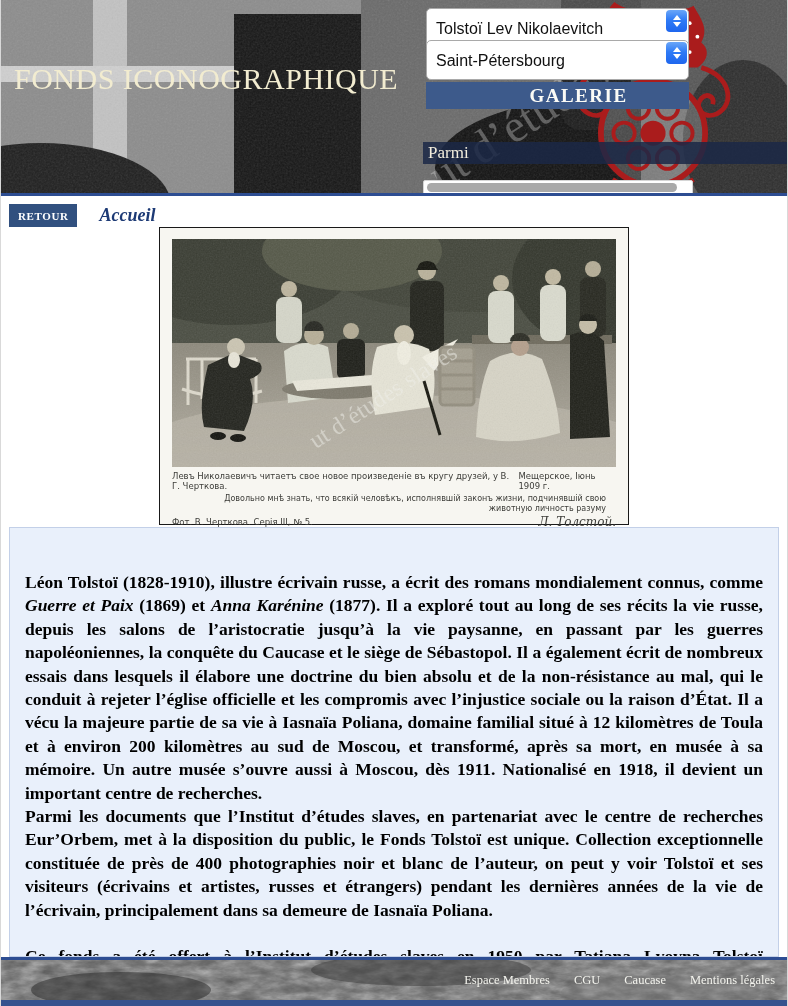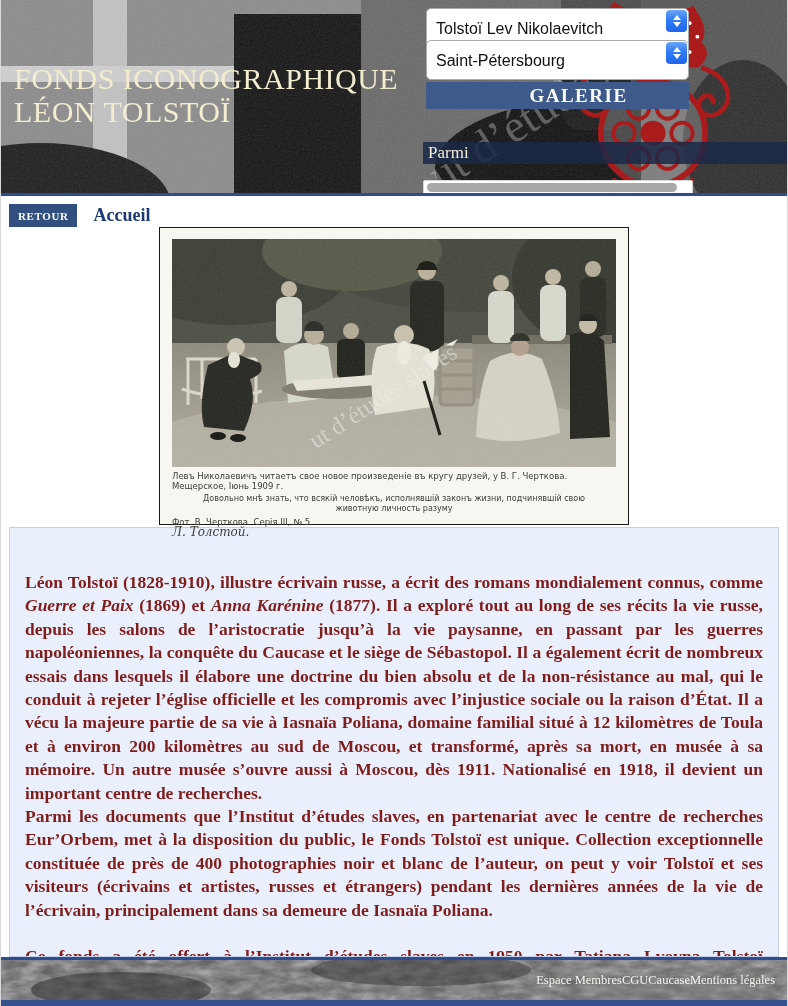--- a/index.html
+++ b/index.html
@@ -19,43 +19,43 @@
   .tri-dn{width:0;height:0;border-left:4px solid transparent;border-right:4px solid transparent;border-top:5px solid #fff;}
   .galerie{display:block;margin-top:16px;width:263px;height:27px;background:#3d5a8b;border:0;color:#fbfbf6;font:600 19px "Liberation Serif",serif;letter-spacing:1.5px;cursor:pointer;padding-left:48px;}
   .nav-band{position:absolute;left:422px;right:0;top:142px;padding:2px 0 2px 5px;background:rgba(27,40,70,.85);}
   .nav-link{display:block;color:#f3eede;font-size:17px;line-height:18px;text-decoration:none;}
   .hscroll{position:absolute;left:422px;top:180px;width:268px;height:13px;background:#ffffff;border:1px solid #d5d5d5;border-radius:2px;}
   .hthumb{position:absolute;left:3px;top:2px;height:9px;width:250px;background:#a9a9a9;border-radius:5px;}
   .hdr-rule{position:absolute;left:0;right:0;bottom:0;height:3px;background:#2d4d92;}
   .ornament{position:absolute;top:0;right:36px;width:196px;height:193px;}
 
   
-  .crumbs{height:31px;box-sizing:border-box;padding:7px 0 0 8px;display:flex;align-items:center;gap:16px;}
+  .crumbs{height:31px;box-sizing:border-box;padding:7px 0 0 8px;display:flex;align-items:center;gap:22px;}
   .retour{background:#31507f;color:#ffffff;border:0;font:700 11px "Liberation Serif",serif;letter-spacing:.6px;padding:6px 9px 5px;cursor:pointer;}
-  .accueil{color:#1d3a75;font-weight:700;font-size:18px;text-decoration:none;}
+  .accueil{color:#1d3a75;font-weight:700;font-size:18px;text-decoration:none;font-style:italic;}
 
   
   .photo-card{width:470px;height:298px;margin:0 auto;box-sizing:border-box;background:#f7f6f1;border:1px solid #191919;padding:11px 12px 0;}
   .photo-svg{display:block;width:444px;height:228px;}
   .cap{color:#3c3c38;font-family:"DejaVu Sans",sans-serif;}
-  .cap-row{display:flex;justify-content:space-between;font-size:8.5px;line-height:10px;margin-top:4px;flex-direction:column;}
-  .cap-quote{text-align:center;font-size:8px;line-height:9.6px;margin-top:3px;padding:0 10px;}
+  .cap-row{display:flex;justify-content:space-between;font-size:8.5px;line-height:10px;margin-top:4px;}
+  .cap-quote{text-align:right;font-size:8px;line-height:9.6px;margin-top:3px;padding:0 10px;}
   .cap-sig{font-style:italic;font-family:"DejaVu Serif",serif;font-size:12px;}
 
   
   .panel{margin:2px 8px 0;height:430px;box-sizing:border-box;background:#e9f0fb;border:1px solid #c3d0e8;padding:43px 15px 0;overflow:hidden;}
-  .panel p{margin:0;color:#7f1d1d;font-size:17.5px;line-height:23.4px;font-weight:700;text-align:justify;}
+  .panel p{margin:0;color:#000000;font-size:17.5px;line-height:23.4px;font-weight:700;text-align:justify;}
   .panel p.gap{margin-top:23px;}
   .panel p.cut{text-align-last:justify;}
   .panel em{font-style:italic;}
 
   
   .ftr{position:relative;height:49px;box-sizing:border-box;border-top:3px solid #2d4d92;background:#4c4c4c;overflow:hidden;}
   .ftr-bg{position:absolute;left:0;top:0;width:788px;height:40px;}
-  .ftr-links{position:absolute;right:12px;top:13px;display:flex;}
+  .ftr-links{position:absolute;right:12px;top:13px;display:flex;gap:24px;}
   .ftr-link{color:#f4f4ee;font-size:12.5px;text-decoration:none;white-space:nowrap;}
   .ftr-bar{position:absolute;left:0;right:0;bottom:0;height:6px;background:#35528e;}
 </style>
 </head>
 <body>
 
 <div class="page">
 
   <div class="hdr">
     <svg class="hdr-bg" viewBox="0 0 788 193" preserveAspectRatio="none" aria-hidden="true">
@@ -73,21 +73,21 @@
       <rect x="360" y="0" width="200" height="193" fill="#6a6a6a"></rect>
       <ellipse cx="612" cy="168" rx="178" ry="72" fill="#121212"></ellipse>
       <rect x="560" y="40" width="70" height="90" rx="20" fill="#1c1c1c"></rect>
       <ellipse cx="40" cy="205" rx="130" ry="62" fill="#1f1f1f"></ellipse>
       <rect x="640" y="0" width="148" height="193" fill="#565656"></rect>
       <ellipse cx="742" cy="140" rx="60" ry="80" fill="#2e2e2e"></ellipse>
       <text x="398" y="132" transform="rotate(-33 520 90)" font-family="Liberation Serif, serif" font-size="46" fill="#ffffff" opacity="0.30">ut d’études sla</text>
       <rect x="0" y="0" width="788" height="193" filter="url(#grainH)" opacity="0.16"></rect>
     </svg>
 
-    <h1 class="site-title"><span>FONDS ICONOGRAPHIQUE</span><br><span>LÉON TOLSTOÏ</span></h1>
+    <h1 class="site-title"><span>FONDS ICONOGRAPHIQUE</span><br></h1>
 
     <svg class="ornament" viewBox="0 0 200 200" aria-hidden="true">
       <path d="M60,2 C75,14 90,6 100,16 C112,4 130,14 142,6 C150,20 158,30 150,44 C160,52 156,64 146,70 L56,70 C44,62 42,50 52,42 C44,30 50,12 60,2 Z" fill="#aa1c1c"></path>
       <g fill="#ffffff">
         <circle cx="66" cy="24" r="2"></circle>
           <circle cx="78" cy="24" r="2"></circle>
           <circle cx="90" cy="24" r="2"></circle>
           <circle cx="102" cy="24" r="2"></circle>
           <circle cx="114" cy="24" r="2"></circle>
           <circle cx="126" cy="24" r="2"></circle>

